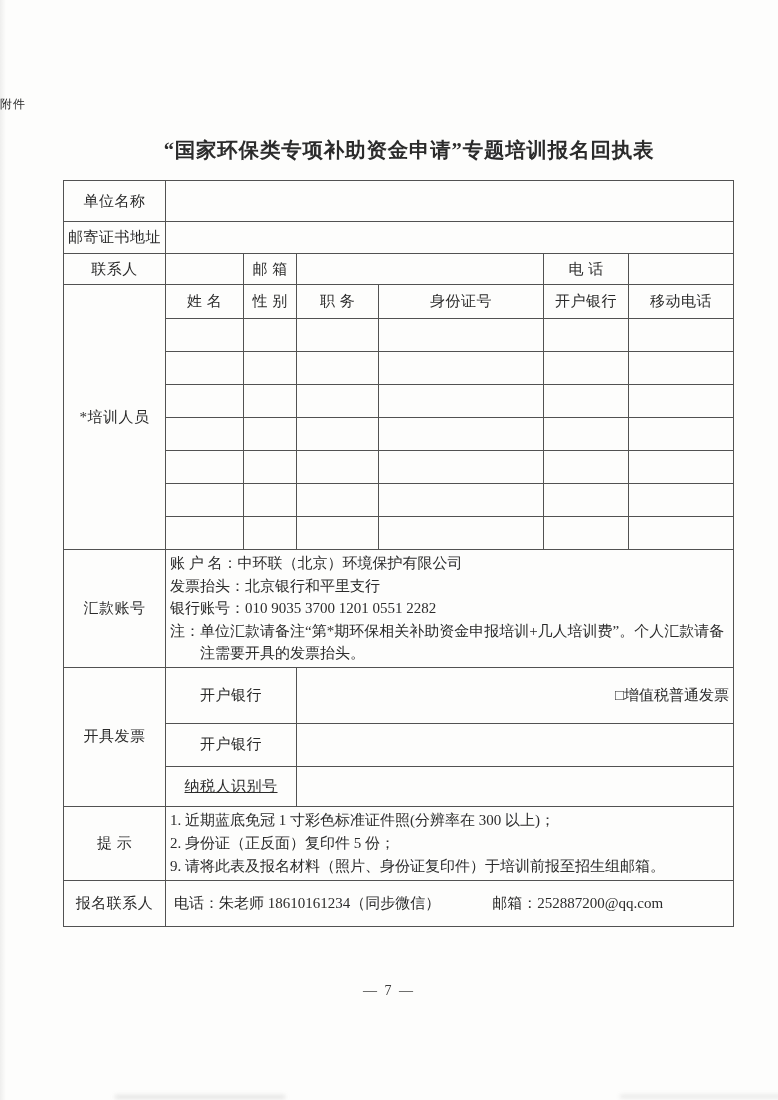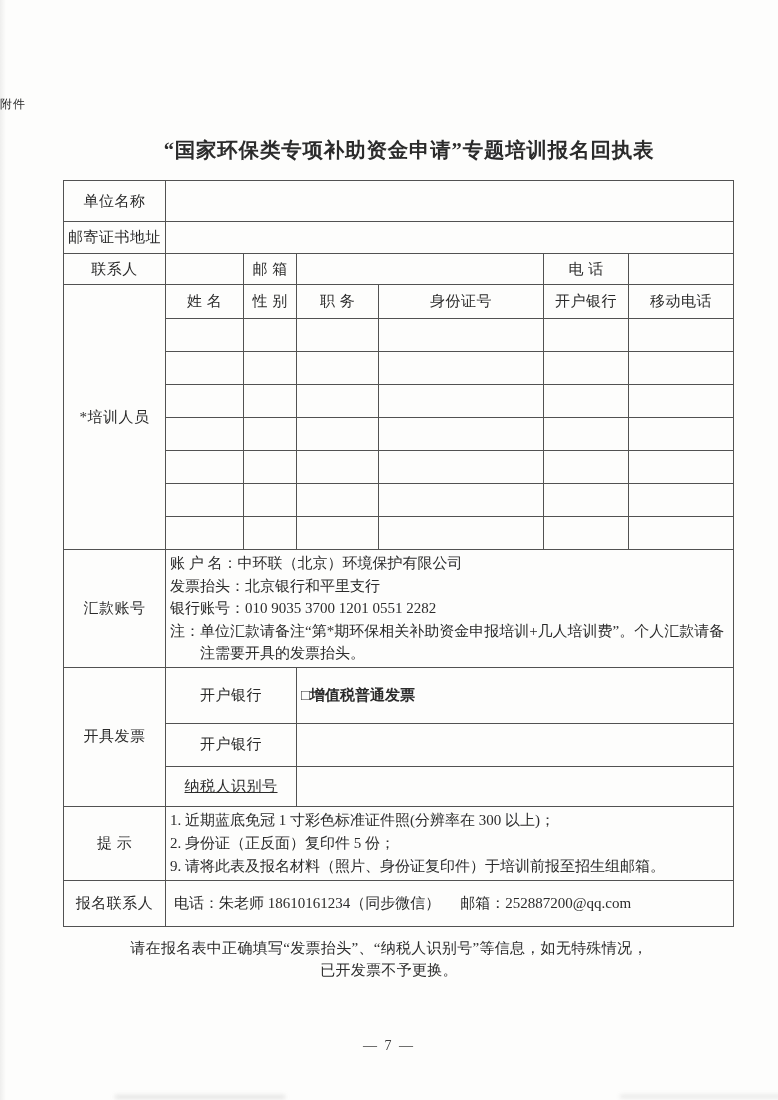--- a/index.html
+++ b/index.html
@@ -43,38 +43,38 @@
     font-size:15px;
   }
   .form-table td{
     border:1px solid #525252;
     padding:2px 4px;
     vertical-align:middle;
     word-break:break-all;
   }
   .lbl{text-align:center;letter-spacing:0.5px;}
   .sub-lbl{text-align:center;letter-spacing:0.5px;}
-  .ctr{text-align:left;font-weight:bold;}
+  .ctr{text-align:right;}
   .r-unit{height:41px;}
   .r-mail{height:32px;}
   .r-contact{height:31px;}
   .r-thead{height:34px;}
   .r-empty{height:33px;}
   .r-remit{height:117px;}
   .r-invtype{height:56px;}
   .r-invtitle{height:43px;}
   .r-taxid{height:40px;text-decoration:underline;}
   .r-tips{height:73px;}
   .r-regcontact{height:46px;}
   .remit-cell{padding:6px 10px 6px 11px;line-height:1.5;}
   .remit-note{padding-left:2em;text-indent:-2em;}
   .tips-cell{padding:5px 6px 5px 10px;line-height:1.55;}
   .tips-line{white-space:normal;}
   .regcontact-cell{padding:2px 8px;}
-  .regcontact-inner{display:flex;align-items:center;gap:20px;padding-left:4px;}
+  .regcontact-inner{display:flex;align-items:center;gap:52px;padding-left:4px;}
   .footer-note{
     text-align:center;
     margin-top:11px;
     font-size:15px;
     line-height:1.45;
     letter-spacing:0.3px;
   }
   .page-number{
     text-align:center;
     margin-top:56px;
@@ -231,22 +231,18 @@
       <td colspan="6" class="regcontact-cell">
         <div class="regcontact-inner">
           <span>电话：朱老师 18610161234（同步微信）</span>
           <span>邮箱：252887200@qq.com</span>
         </div>
       </td>
     </tr>
   </tbody>
     </table>
 
-  <div class="footer-note">
-    <div>请在报名表中正确填写“发票抬头”、“纳税人识别号”等信息，如无特殊情况，</div>
-    <div>已开发票不予更换。</div>
-  </div>
 
   <div class="page-number">— 7 —</div>
 
   <div class="scan-smudge sm1"></div>
   <div class="scan-smudge sm2"></div>
 </div>
 
 </body></html>

